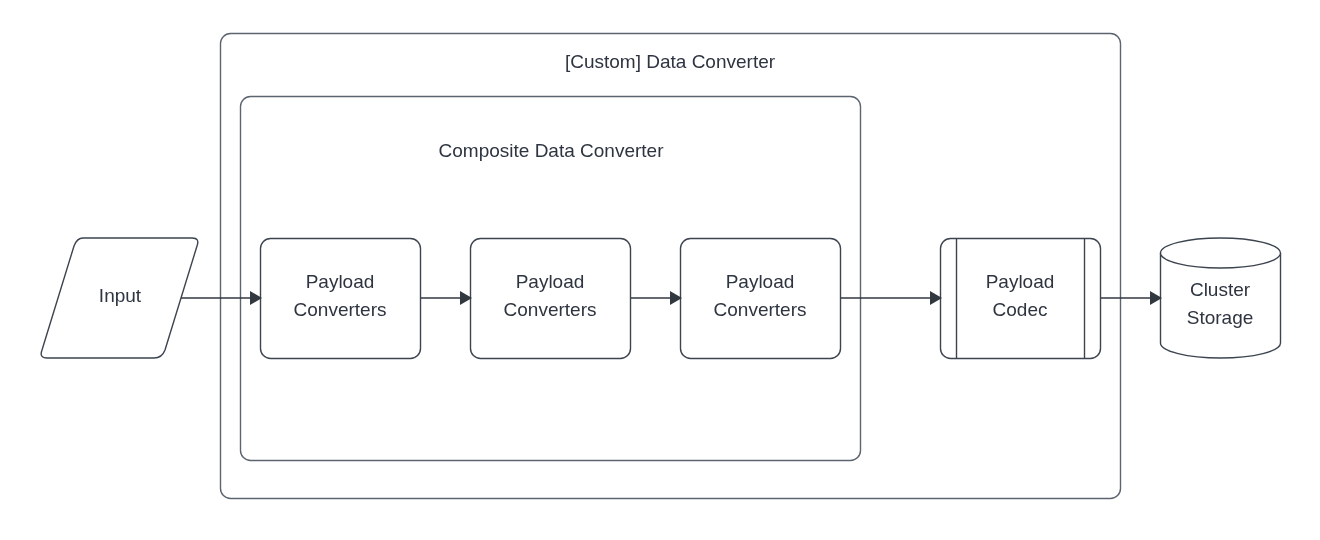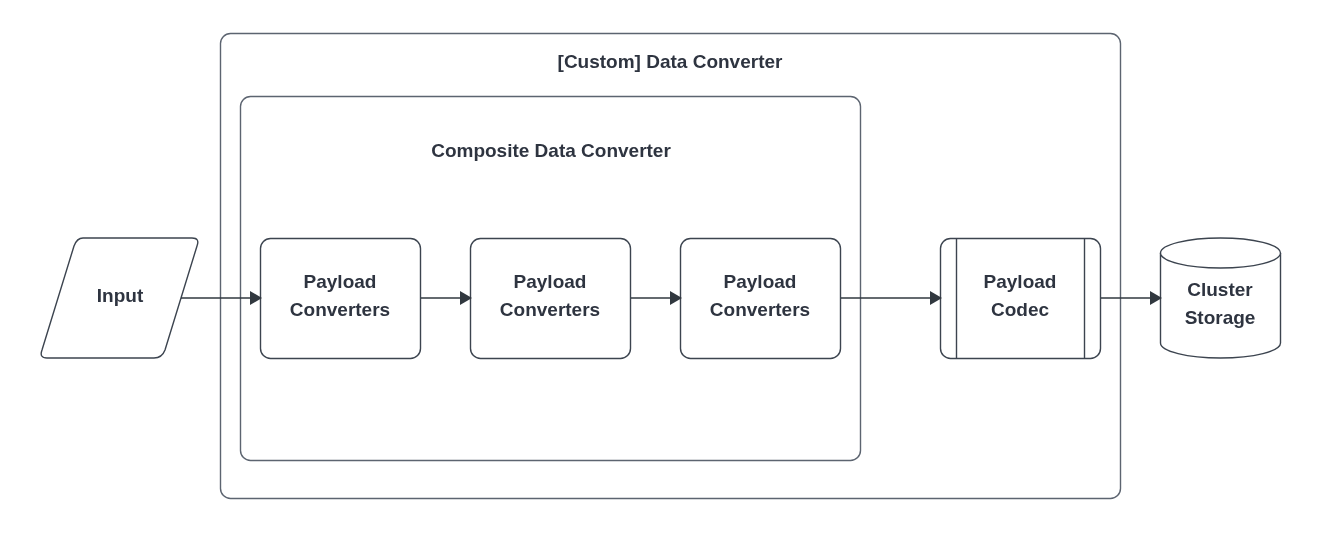--- a/index.html
+++ b/index.html
@@ -11,21 +11,20 @@
   body {
     font-family: "Liberation Sans", "DejaVu Sans", sans-serif;
     -webkit-font-smoothing: antialiased;
   }
   #canvas {
     position: relative;
     width: 1320px;
     height: 540px;
     background: #ffffff;
     overflow: hidden;
-    font-weight: bold;
   }
   #diagram-svg {
     position: absolute;
     top: 0;
     left: 0;
     width: 1320px;
     height: 540px;
     display: block;
   }
   .shape-stroke {

